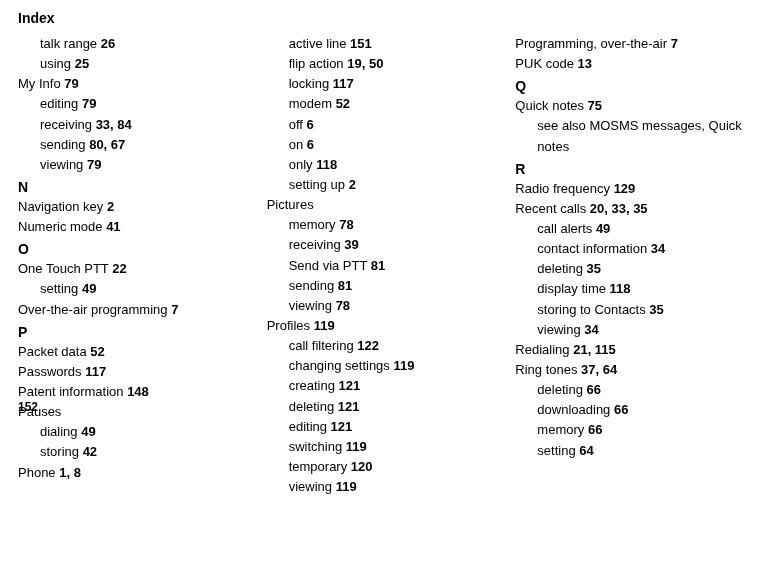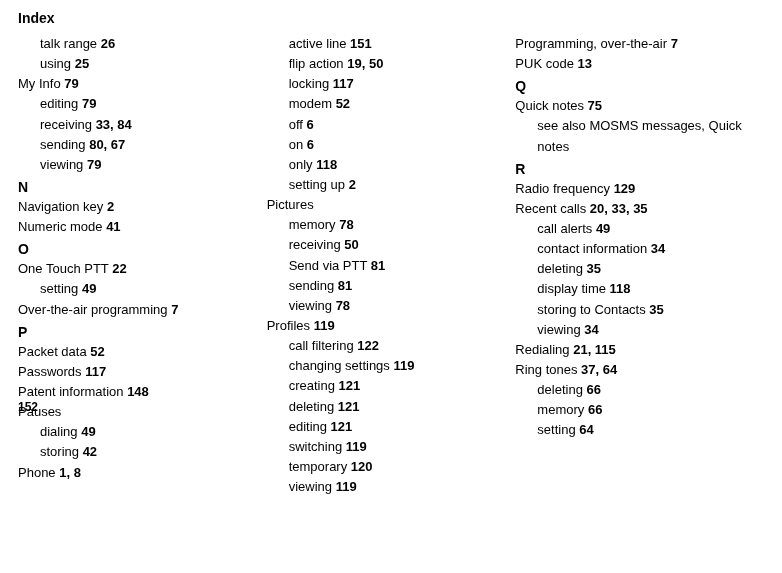--- a/index.html
+++ b/index.html
@@ -93,21 +93,21 @@
         <span class="sub">active line <b>151</b></span>
         <span class="sub">flip action <b>19, 50</b></span>
         <span class="sub">locking <b>117</b></span>
         <span class="sub">modem <b>52</b></span>
         <span class="sub">off <b>6</b></span>
         <span class="sub">on <b>6</b></span>
         <span class="sub">only <b>118</b></span>
         <span class="sub">setting up <b>2</b></span>
         <span class="entry entry-main">Pictures</span>
         <span class="sub">memory <b>78</b></span>
-        <span class="sub">receiving <b>50</b></span>
+        <span class="sub">receiving <b>39</b></span>
         <span class="sub">Send via PTT <b>81</b></span>
         <span class="sub">sending <b>81</b></span>
         <span class="sub">viewing <b>78</b></span>
         <span class="entry entry-main">Profiles <b>119</b></span>
         <span class="sub">call filtering <b>122</b></span>
         <span class="sub">changing settings <b>119</b></span>
         <span class="sub">creating <b>121</b></span>
         <span class="sub">deleting <b>121</b></span>
         <span class="sub">editing <b>121</b></span>
         <span class="sub">switching <b>119</b></span>
@@ -125,18 +125,19 @@
         <span class="entry entry-main">Recent calls <b>20, 33, 35</b></span>
         <span class="sub">call alerts <b>49</b></span>
         <span class="sub">contact information <b>34</b></span>
         <span class="sub">deleting <b>35</b></span>
         <span class="sub">display time <b>118</b></span>
         <span class="sub">storing to Contacts <b>35</b></span>
         <span class="sub">viewing <b>34</b></span>
         <span class="entry entry-main">Redialing <b>21, 115</b></span>
         <span class="entry entry-main">Ring tones <b>37, 64</b></span>
         <span class="sub">deleting <b>66</b></span>
+        <span class="sub">downloading <b>66</b></span>
         <span class="sub">memory <b>66</b></span>
         <span class="sub">setting <b>64</b></span>
       </div>
   </div>
   <div class="page-num">152</div>
 </div>
 
 </body></html>

